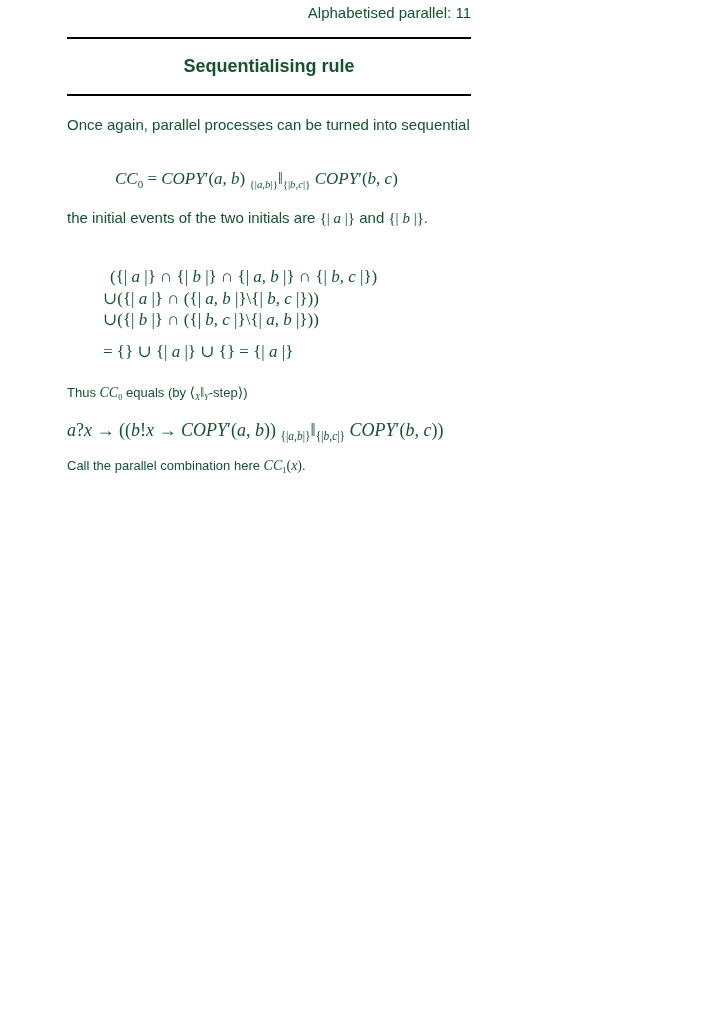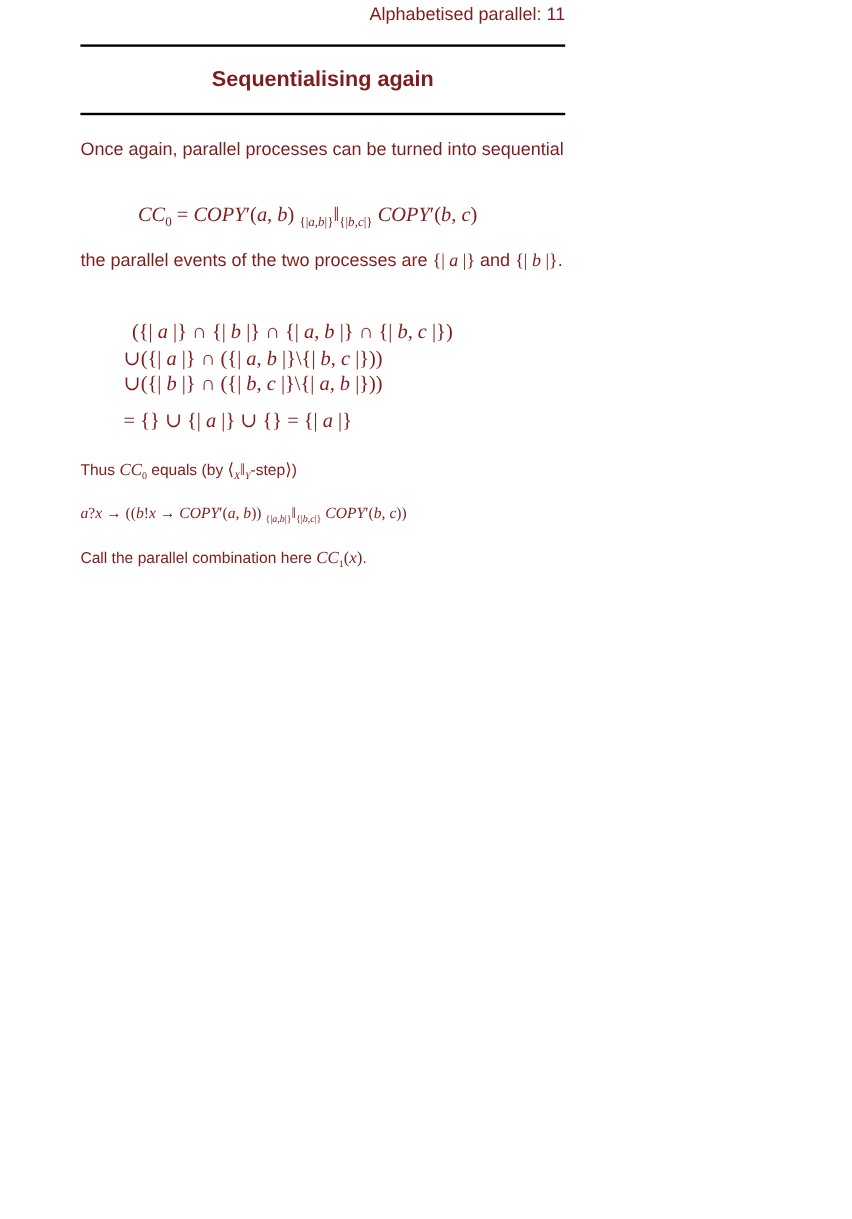--- a/index.html
+++ b/index.html
@@ -1,21 +1,21 @@
 <!DOCTYPE html>
 <html><head>
 <meta charset="utf-8">
 <style>
   html,body { margin:0; padding:0; background:#ffffff; }
   .page {
     position: relative;
     width: 710px;
     height: 1016px;
     background: #ffffff;
-    color: #7f1d1d;
+    color: #14532d;
     font-family: "Liberation Sans", "DejaVu Sans", sans-serif;
     overflow: hidden;
   }
   .header {
     position: absolute;
     top: 4px; left: 0;
     width: 471px;
     text-align: right;
     font-size: 15px;
     white-space: pre;
@@ -56,21 +56,21 @@
   }
   .mline { line-height: 21.5px; white-space: pre; }
   .indent1 { padding-left: 7px; }
   .eqline { top: 341px; left: 103px; }
   .mixed {
     position: absolute;
     font-size: 13px;
     white-space: pre;
   }
   .thusline { top: 384px; left: 67px; }
-  .f2 { top: 420px; left: 67px; font-size: 13px; }
+  .f2 { top: 420px; left: 67px; font-size: 18px; }
   .callline { top: 457px; left: 67px; }
 
   
   .tk-t { font-family: "Liberation Sans", "DejaVu Sans", sans-serif; }
   .tk-v { font-family: "Liberation Serif", "DejaVu Serif", "DejaVu Sans", serif; font-style: italic; }
   .tk-o { font-family: "Liberation Serif", "DejaVu Serif", "DejaVu Sans", serif; }
   .tk-s {
     font-family: "Liberation Serif", "DejaVu Serif", "DejaVu Sans", serif;
     font-size: 0.64em;
     vertical-align: -0.38em;
@@ -82,31 +82,31 @@
     vertical-align: -0.38em;
   }
   .mixed .tk-v, .mixed .tk-o { font-size: 1.08em; }
 </style>
 </head>
 <body>
 
 <div class="page">
   <div class="header">Alphabetised parallel: 11</div>
   <div class="rule rule1"></div>
-  <h1 class="title">Sequentialising again</h1>
+  <h1 class="title">Sequentialising rule</h1>
   <div class="rule rule2"></div>
 
   <div class="para para1">
     <div class="tline">Once again, parallel processes can be turned into sequential</div>
   </div>
 
   <div class="math f1"><span class="tk-v">CC</span><span class="tk-s">0</span><span class="tk-o"> = </span><span class="tk-v">COPY</span><span class="tk-o">′(</span><span class="tk-v">a</span><span class="tk-o">, </span><span class="tk-v">b</span><span class="tk-o">) </span><span class="tk-s">{|</span><span class="tk-sv">a</span><span class="tk-s">,</span><span class="tk-sv">b</span><span class="tk-s">|}</span><span class="tk-o">‖</span><span class="tk-s">{|</span><span class="tk-sv">b</span><span class="tk-s">,</span><span class="tk-sv">c</span><span class="tk-s">|}</span><span class="tk-o"> </span><span class="tk-v">COPY</span><span class="tk-o">′(</span><span class="tk-v">b</span><span class="tk-o">, </span><span class="tk-v">c</span><span class="tk-o">)</span></div>
 
   <div class="para para2">
-    <div class="tline"><span class="tk-t">the parallel events of the two processes are </span><span class="tk-o">{| </span><span class="tk-v">a</span><span class="tk-o"> |}</span><span class="tk-t"> and </span><span class="tk-o">{| </span><span class="tk-v">b</span><span class="tk-o"> |}</span><span class="tk-t">.</span></div>
+    <div class="tline"><span class="tk-t">the initial events of the two initials are </span><span class="tk-o">{| </span><span class="tk-v">a</span><span class="tk-o"> |}</span><span class="tk-t"> and </span><span class="tk-o">{| </span><span class="tk-v">b</span><span class="tk-o"> |}</span><span class="tk-t">.</span></div>
   </div>
 
   <div class="mathblock">
     <div class="mline indent1"><span class="tk-o">({| </span><span class="tk-v">a</span><span class="tk-o"> |} ∩ {| </span><span class="tk-v">b</span><span class="tk-o"> |} ∩ {| </span><span class="tk-v">a</span><span class="tk-o">, </span><span class="tk-v">b</span><span class="tk-o"> |} ∩ {| </span><span class="tk-v">b</span><span class="tk-o">, </span><span class="tk-v">c</span><span class="tk-o"> |})</span></div>
     <div class="mline"><span class="tk-o">∪({| </span><span class="tk-v">a</span><span class="tk-o"> |} ∩ ({| </span><span class="tk-v">a</span><span class="tk-o">, </span><span class="tk-v">b</span><span class="tk-o"> |}\{| </span><span class="tk-v">b</span><span class="tk-o">, </span><span class="tk-v">c</span><span class="tk-o"> |}))</span></div>
     <div class="mline"><span class="tk-o">∪({| </span><span class="tk-v">b</span><span class="tk-o"> |} ∩ ({| </span><span class="tk-v">b</span><span class="tk-o">, </span><span class="tk-v">c</span><span class="tk-o"> |}\{| </span><span class="tk-v">a</span><span class="tk-o">, </span><span class="tk-v">b</span><span class="tk-o"> |}))</span></div>
   </div>
 
   <div class="math eqline"><span class="tk-o">= {} ∪ {| </span><span class="tk-v">a</span><span class="tk-o"> |} ∪ {} = {| </span><span class="tk-v">a</span><span class="tk-o"> |}</span></div>
 

